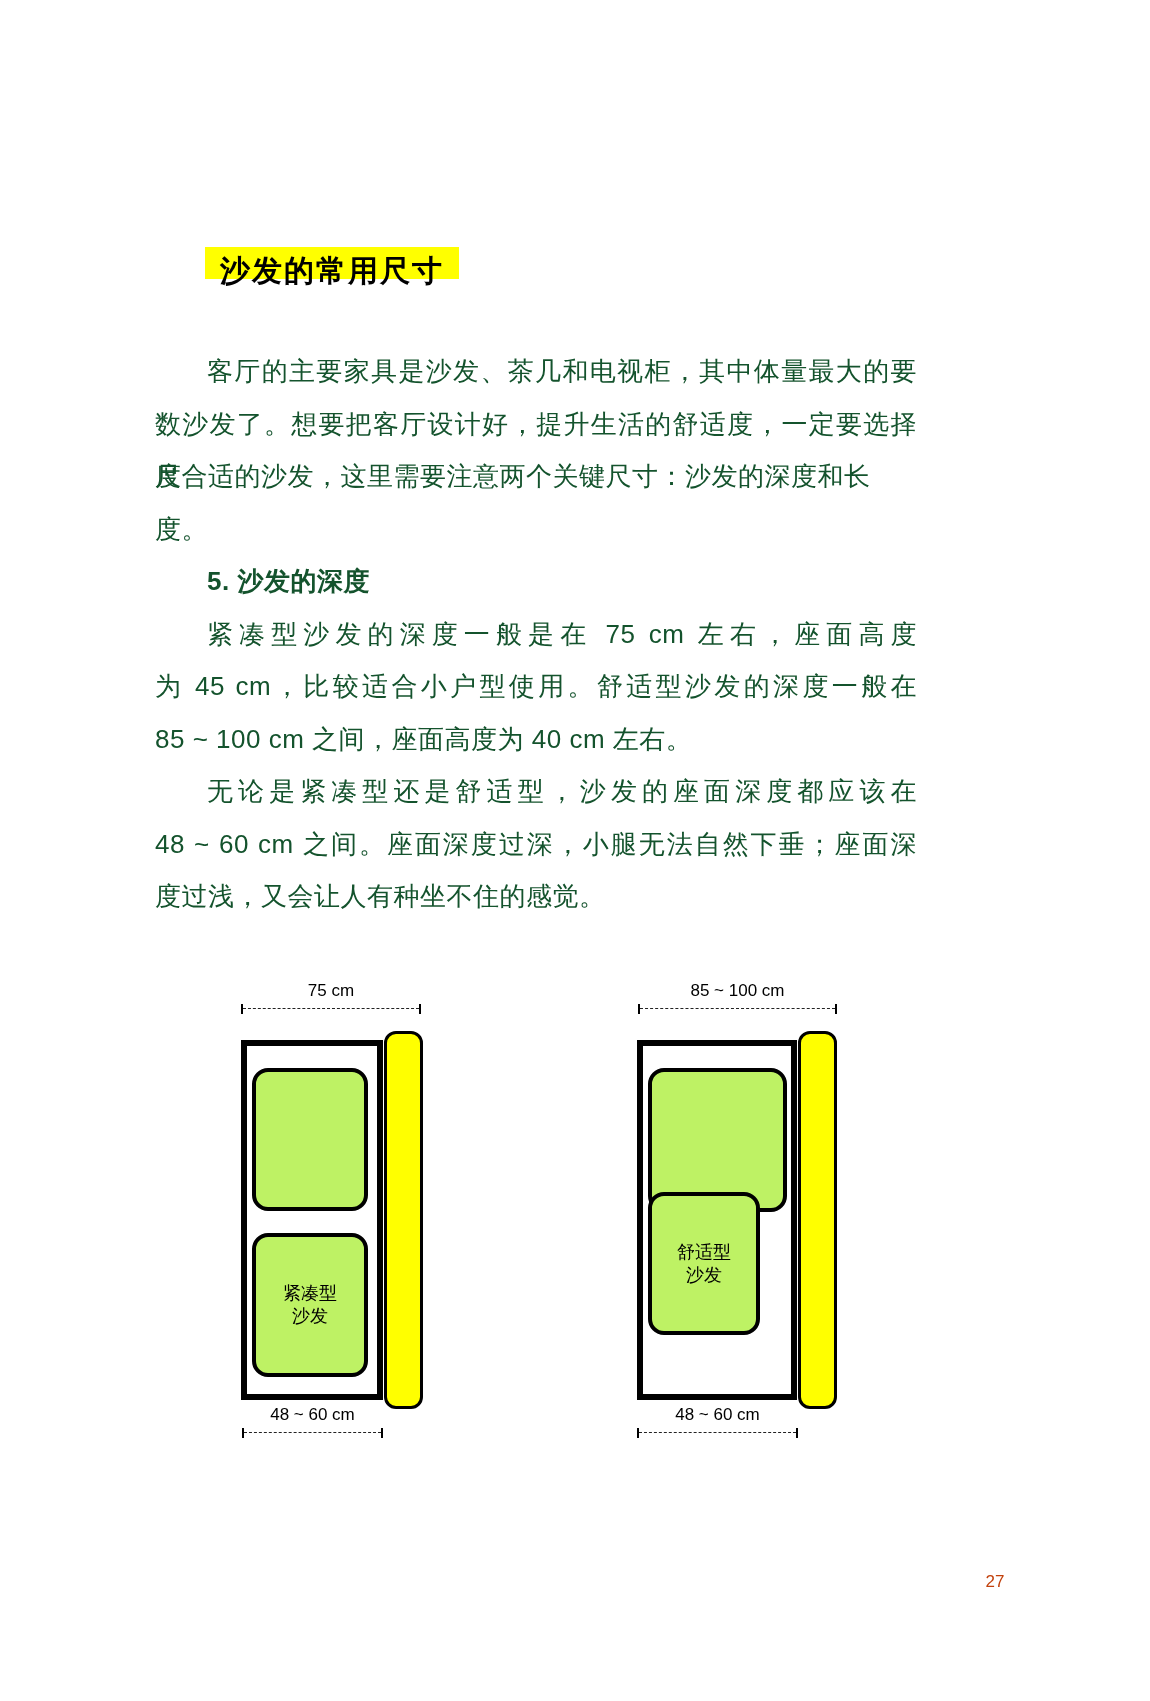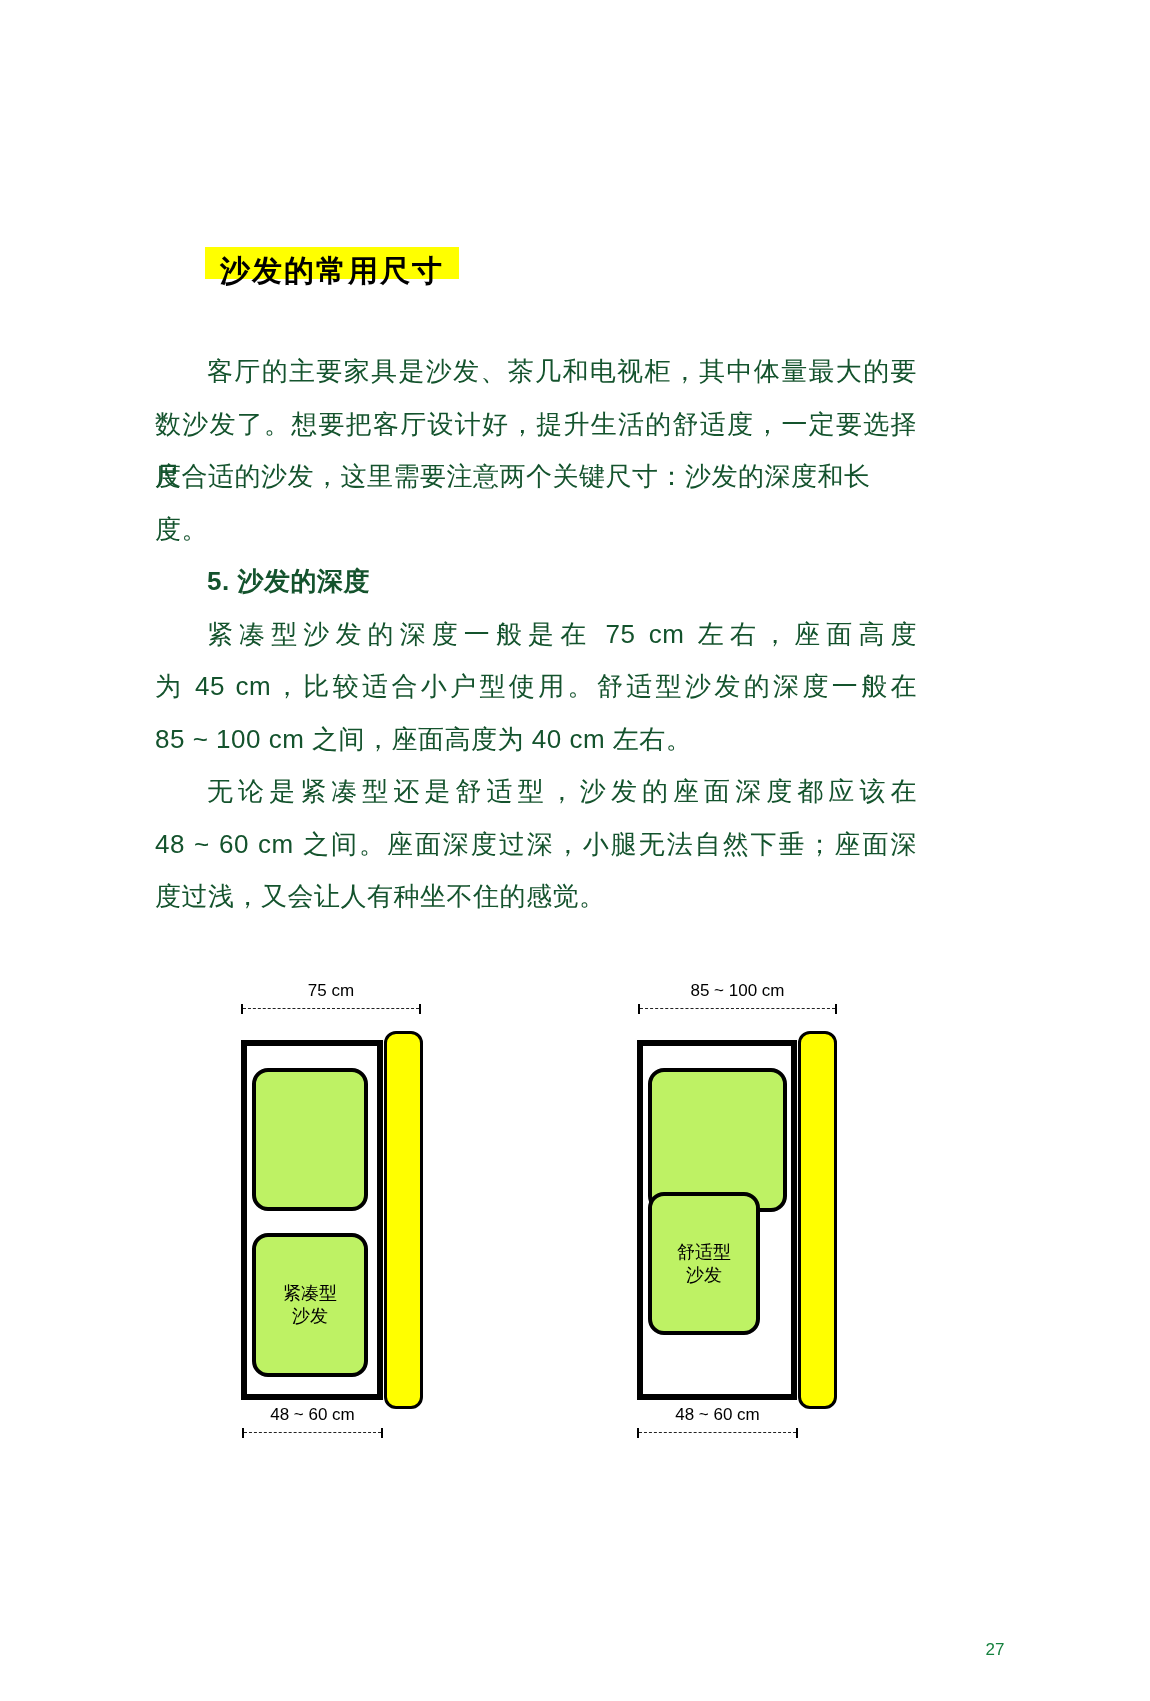--- a/index.html
+++ b/index.html
@@ -115,25 +115,25 @@
   .cushion-label {
     font-size: 18px;
     line-height: 23px;
     text-align: center;
     color: #000;
   }
 
   .page-number {
     position: absolute;
     left: 975px;
-    top: 1640px;
+    top: 1572px;
     width: 40px;
     text-align: center;
     font-size: 17px;
-    color: #15803d;
+    color: #c2410c;
   }
 </style>
 </head>
 <body>
 
 <div class="page">
 
   <div class="title-highlight">
     <span>沙发的常用尺寸</span>
   </div>

